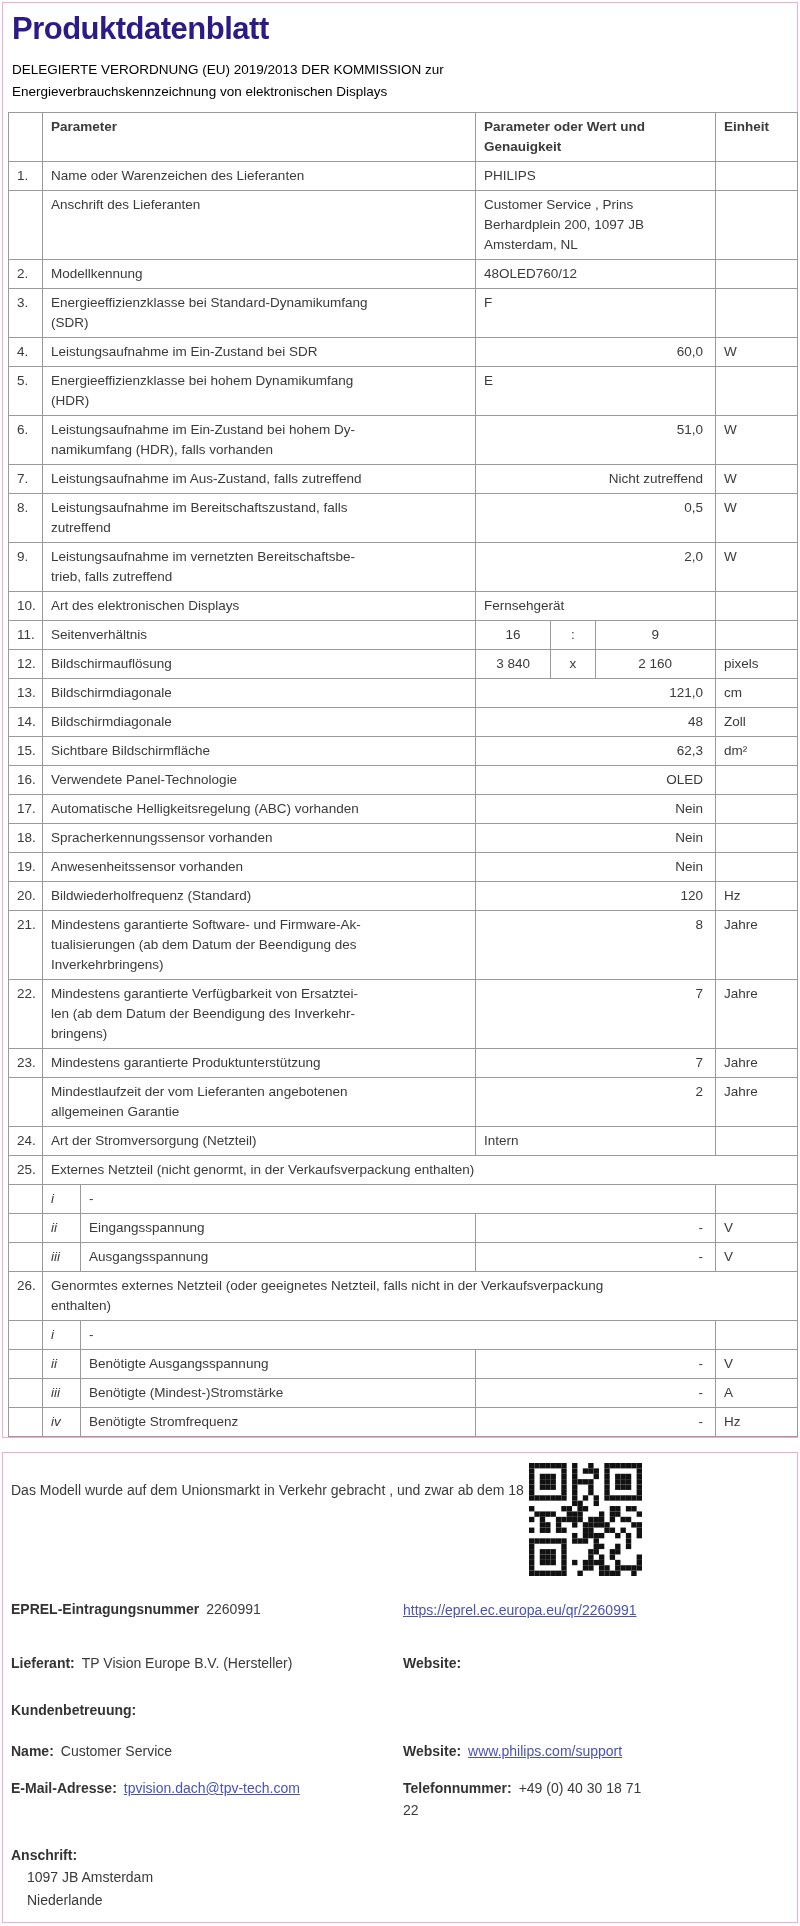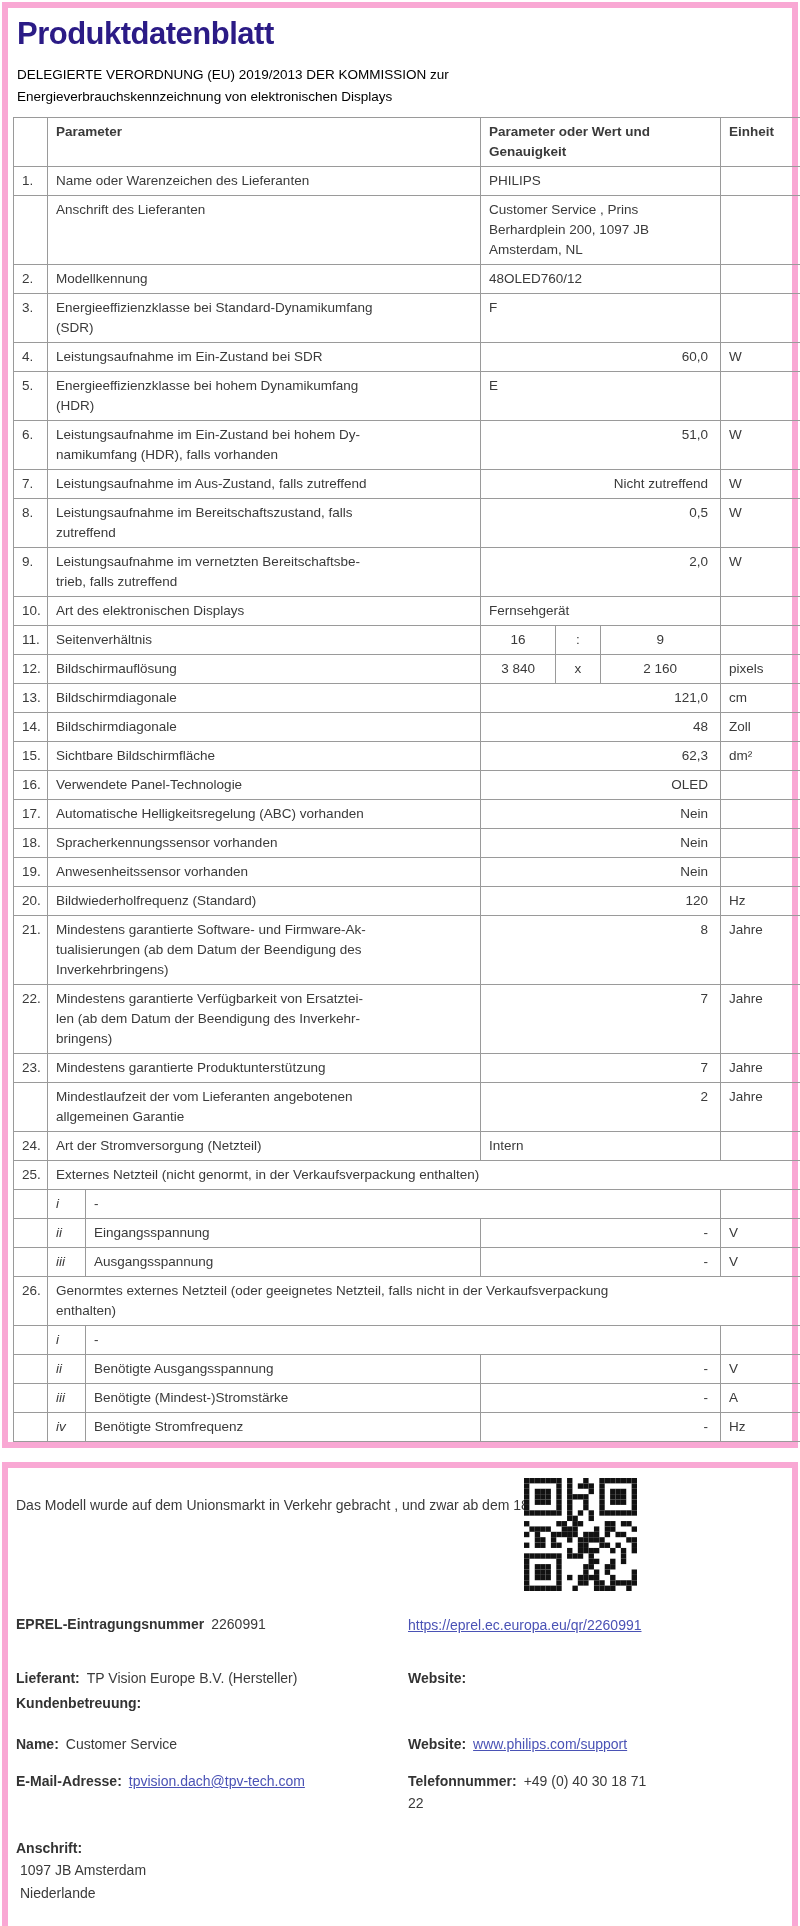--- a/index.html
+++ b/index.html
@@ -5,21 +5,21 @@
   * { margin:0; padding:0; box-sizing:border-box; }
   html,body { background:#ffffff; }
   body {
     width:800px; height:1926px;
     font-family:"Liberation Sans", sans-serif;
     color:var(--text, #3a3a3a);
     position:relative;
   }
   .page { position:absolute; inset:0; }
 
-  .box { border:6px solid #f9a8d4; background:#fff; }
+  .box { border:1px solid #f9a8d4; background:#fff; }
   .box-top { margin:2px 2px 0 2px; width:796px; padding:6px 0 0 5px; }
   .box-bottom { margin:14px 2px 0 2px; width:796px; min-height:470px; padding:6px 8px 10px 8px; }
 
   h1.title {
     color:var(--title-color, #2b1b86);
     font-size:31px; font-weight:bold; letter-spacing:-0.5px;
     margin:2px 0 0 4px;
   }
   .subtitle { margin:12px 0 0 4px; font-size:13.5px; line-height:22px; color:#000000; }
 
@@ -48,31 +48,31 @@
   
   .box-bottom { font-size:14px; line-height:22px; }
   .frow1 { display:flex; align-items:flex-start; margin-top:4px; }
   .market-line { margin-top:16px; max-width:526px; white-space:nowrap; overflow:hidden; flex:0 1 auto; }
   .qr { margin-left:auto; margin-right:147px; width:113px; height:113px; flex:0 0 auto; }
   .frow { display:flex; align-items:flex-start; }
   .fleft { width:392px; flex:0 0 392px; }
   .fright { width:244px; flex:0 0 244px; }
   .frow-eprel { margin-top:22px; min-height:48px; }
   .frow-supplier { margin-top:6px; }
-  .frow-care { margin-top:3px; }
+  .frow-care { margin-top:25px; }
   .frow-name { margin-top:19px; }
   .frow-email { margin-top:15px; min-height:46px; }
   .frow-anschrift { margin-top:21px; }
   b.lbl { font-weight:bold; color:#333333; }
   .val { margin-left:7px; }
   a.link { color:var(--link, #4a52b5); text-decoration:underline; cursor:pointer; }
   a.link.ml { margin-left:7px; }
   .eprel-link { display:inline-block; width:234px; word-break:break-all; line-height:24px; }
   .addr { line-height:23px; }
-  .addr.indent { padding-left:4px; }
+  .addr.indent { padding-left:4px;margin-left:12px; }
 </style>
 </head>
 <body>
 
 <div class="page">
 
   <section class="box box-top">
     <h1 class="title">Produktdatenblatt</h1>
     <div class="subtitle">
       <div>DELEGIERTE VERORDNUNG (EU) 2019/2013 DER KOMMISSION zur</div>

